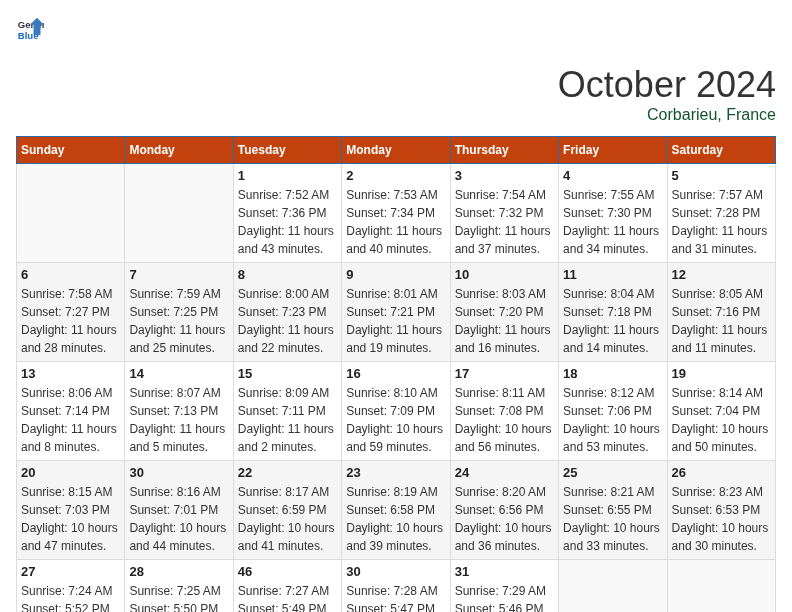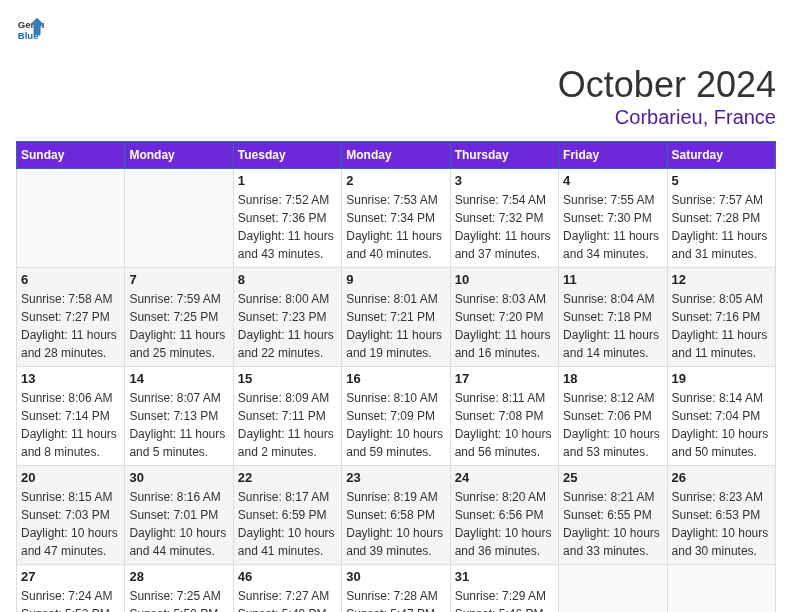--- a/index.html
+++ b/index.html
@@ -28,30 +28,30 @@
     .title-section {
       text-align: right;
     }
     .month-title {
       font-size: 36px;
       font-weight: 300;
       color: #333;
       margin-top: 48px;
     }
     .location {
-      font-size: 20px;
-      color: #4c1d95;
+      font-size: 16px;
+      color: #14532d;
     }
     table {
       width: 100%;
       border-collapse: collapse;
       font-size: 11px;
     }
     thead tr th {
-      background-color: #6d28d9;
+      background-color: #c2410c;
       color: #fff;
       padding: 6px 4px;
       text-align: left;
       font-size: 12px;
       font-weight: bold;
       border: 1px solid #2d6aa8;
     }
     tbody tr td {
       border: 1px solid #ddd;
       vertical-align: top;

